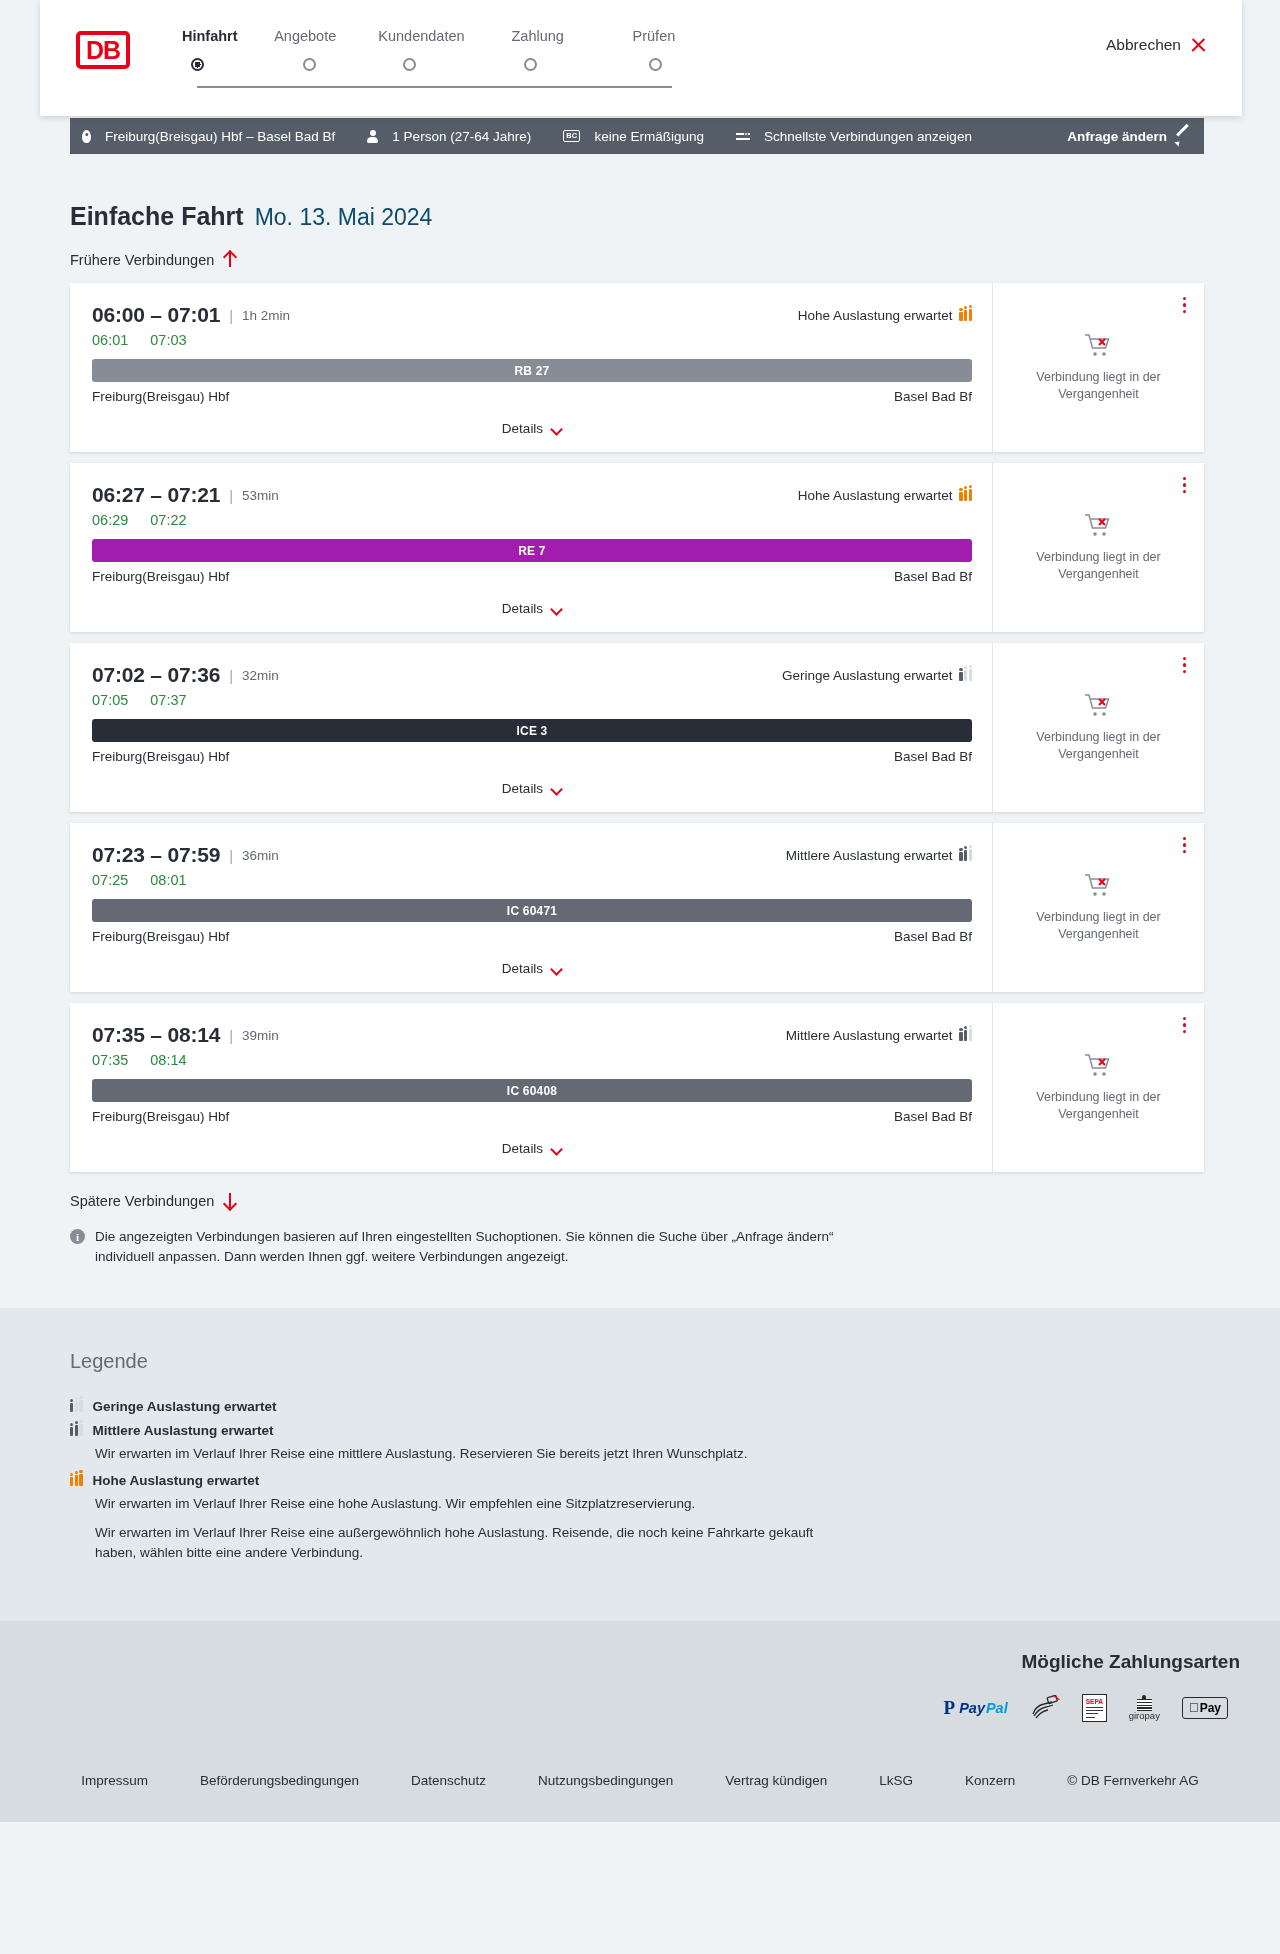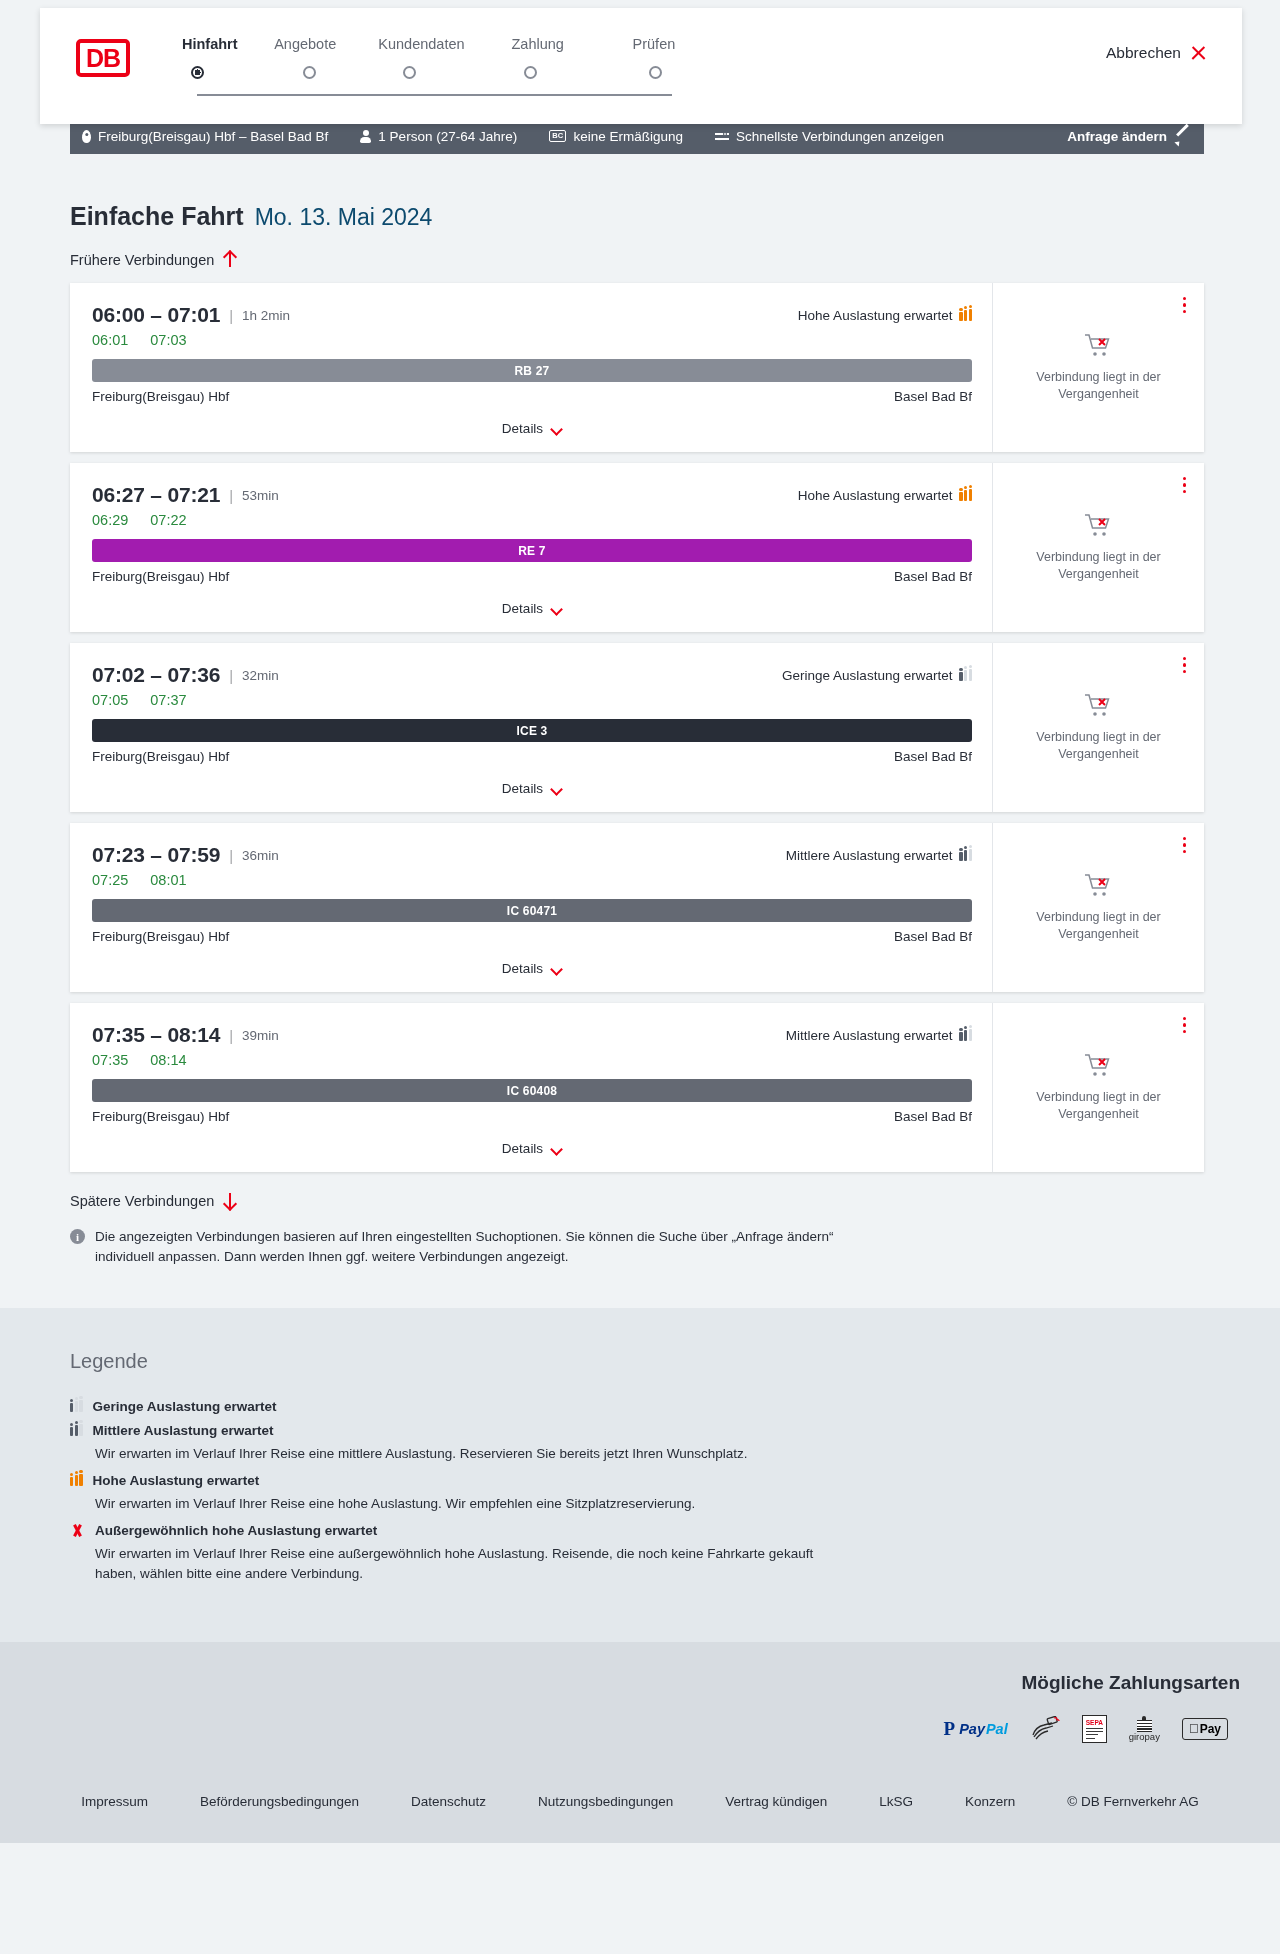--- a/index.html
+++ b/index.html
@@ -7,21 +7,21 @@
     width: 1280px;
     background: #f0f3f5;
     font-family: "Liberation Sans", sans-serif;
     color: #282d37;
   }
   body { width: 1280px; min-height: 1954px; position: relative; }
 
   
   .topwrap { position: relative; height: 118px; background: #f0f3f5; }
   .header {
-    position: absolute; left: 40px; top: 8px; width: 1202px; height: 116px;
+    position: absolute; left: 40px; top: 0; width: 1202px; height: 116px;
     background: #ffffff;
     box-shadow: 0 2px 6px rgba(0,0,0,0.14);
     display: flex; align-items: flex-start;
   }
   .db-logo {
     margin: 31px 0 0 36px;
     width: 54px; height: 38px;
     border: 4px solid #ec0016;
     border-radius: 5px;
     background: #fff;
@@ -71,21 +71,21 @@
   
   .searchbar {
     margin: 0 40px 0 70px;
     width: 1134px;
     background: #555d69; color: #fff;
     height: 36px;
     display: flex; align-items: center;
     font-size: 13.5px;
     padding: 0 14px 0 12px;
   }
-  .sb-item { display: flex; align-items: center; gap: 7px; margin-right: 32px; white-space: nowrap; }
+  .sb-item { display: flex; align-items: center; gap: 14px; margin-right: 32px; white-space: nowrap; }
   .sb-item.last { margin-left: auto; margin-right: 0; gap: 9px; font-weight: bold; }
   .pin {
     width: 9px; height: 13px; background: #fff;
     border-radius: 50% 50% 50% 50% / 58% 58% 42% 42%;
     position: relative;
   }
   .pin::after {
     content:""; position:absolute; left:50%; top: 7px; transform: translateX(-50%);
     width:0;height:0;border-left:4.5px solid transparent;border-right:4.5px solid transparent;border-top:6px solid #fff;
   }
@@ -715,24 +715,20 @@
               <span class="occ-col">
                 <span class="occ-dot on high"></span>
                 <span class="occ-bar b3 on high"></span>
               </span>
             </span>
             <span class="leg-label">Hohe Auslastung erwartet</span>
           </div>
           <div class="leg-desc">Wir erwarten im Verlauf Ihrer Reise eine hohe Auslastung. Wir empfehlen eine Sitzplatzreservierung.</div>
         </div>
         <div class="leg-item">
-          <div class="leg-head">
-            <span class="xhigh"></span>
-            <span class="leg-label">Außergewöhnlich hohe Auslastung erwartet</span>
-          </div>
           <div class="leg-desc">Wir erwarten im Verlauf Ihrer Reise eine außergewöhnlich hohe Auslastung. Reisende, die noch keine Fahrkarte gekauft haben, wählen bitte eine andere Verbindung.</div>
         </div>
       </div>
   </div>
 </div>
 
 <div class="pay-sec">
   <div class="pay-title">Mögliche Zahlungsarten</div>
   <div class="pay-icons">
 

